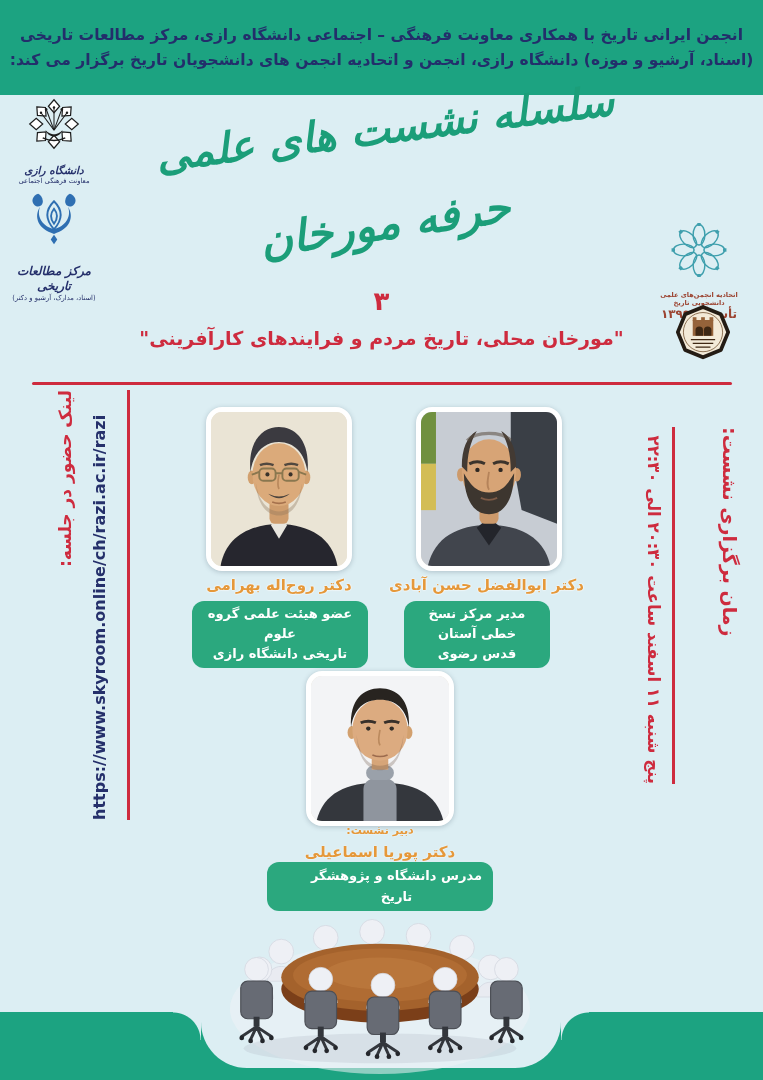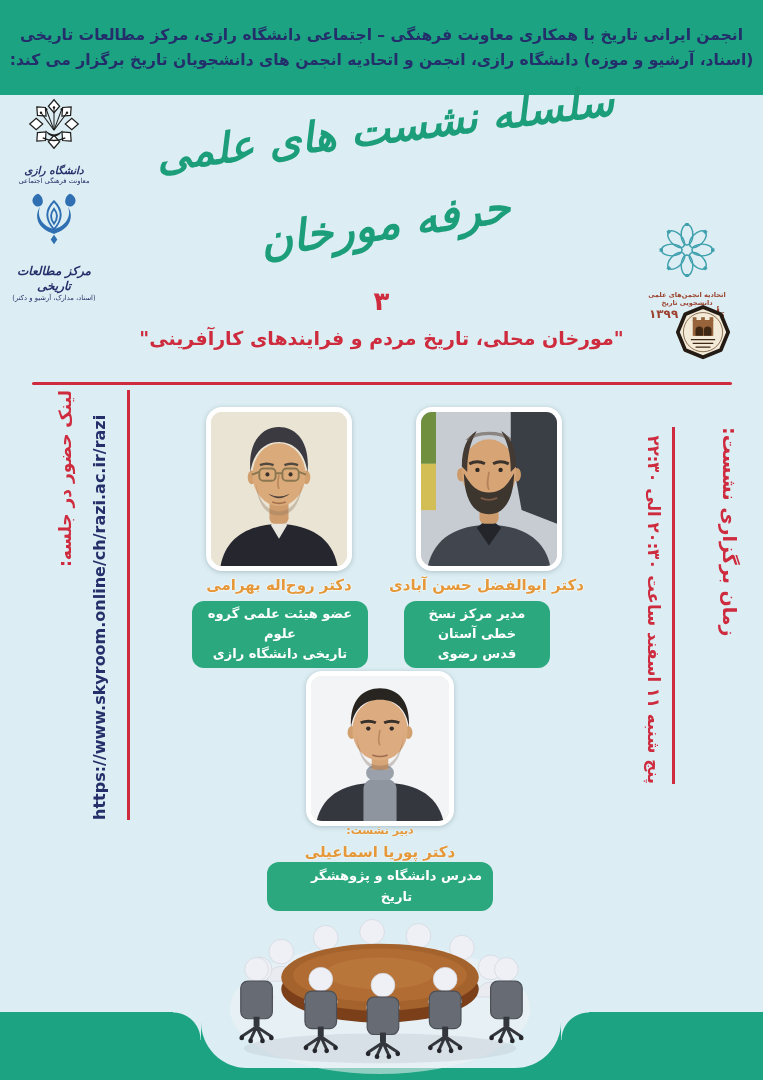--- a/index.html
+++ b/index.html
@@ -18,21 +18,21 @@
   .header div{white-space:nowrap;}
   
   .logo-block{position:absolute; text-align:center;}
   .logo-block .cap1{color:#25306b; font-weight:bold; font-style:italic; font-size:10.5px; line-height:1.25; margin-top:10px;}
   .logo-block .cap2{color:#25306b; font-size:6.8px; line-height:1.2;}
   .lb-razi{left:12px; top:98px; width:84px;}
   .lb-hist{left:12px; top:188px; width:84px;}
   .lb-iha{left:auto; right:18px; top:100px; width:84px;}
   .lb-iha .cap1,.lb-iha .cap2{color:#e8622e; font-style:italic; font-weight:bold;}
   .lb-iha .cap1{font-size:9px;} .lb-iha .cap2{font-size:8px;}
-  .lb-union{right:30px; top:223px; width:92px;}
+  .lb-union{right:18px; top:223px; width:92px;}
   .lb-union .cap1{color:#9c4431; font-style:normal; font-size:6.6px; font-weight:bold;}
   .lb-union .cap2{color:#9c4431; font-size:12px; font-weight:bold;}
   .lb-seal{right:24px; top:304px; width:72px;}
   
   .title-line{position:absolute; left:150px; width:470px; text-align:center;
     color:#1b9e79; font-style:italic; font-weight:bold;}
   .title-1{top:104px; font-size:42px; transform:rotate(-7deg);}
   .title-2{top:198px; font-size:44px; transform:rotate(-8deg);}
   .session-number{position:absolute; top:286px; left:0; right:0; text-align:center;
     color:#ce2b3e; font-size:26px; font-weight:bold;}

